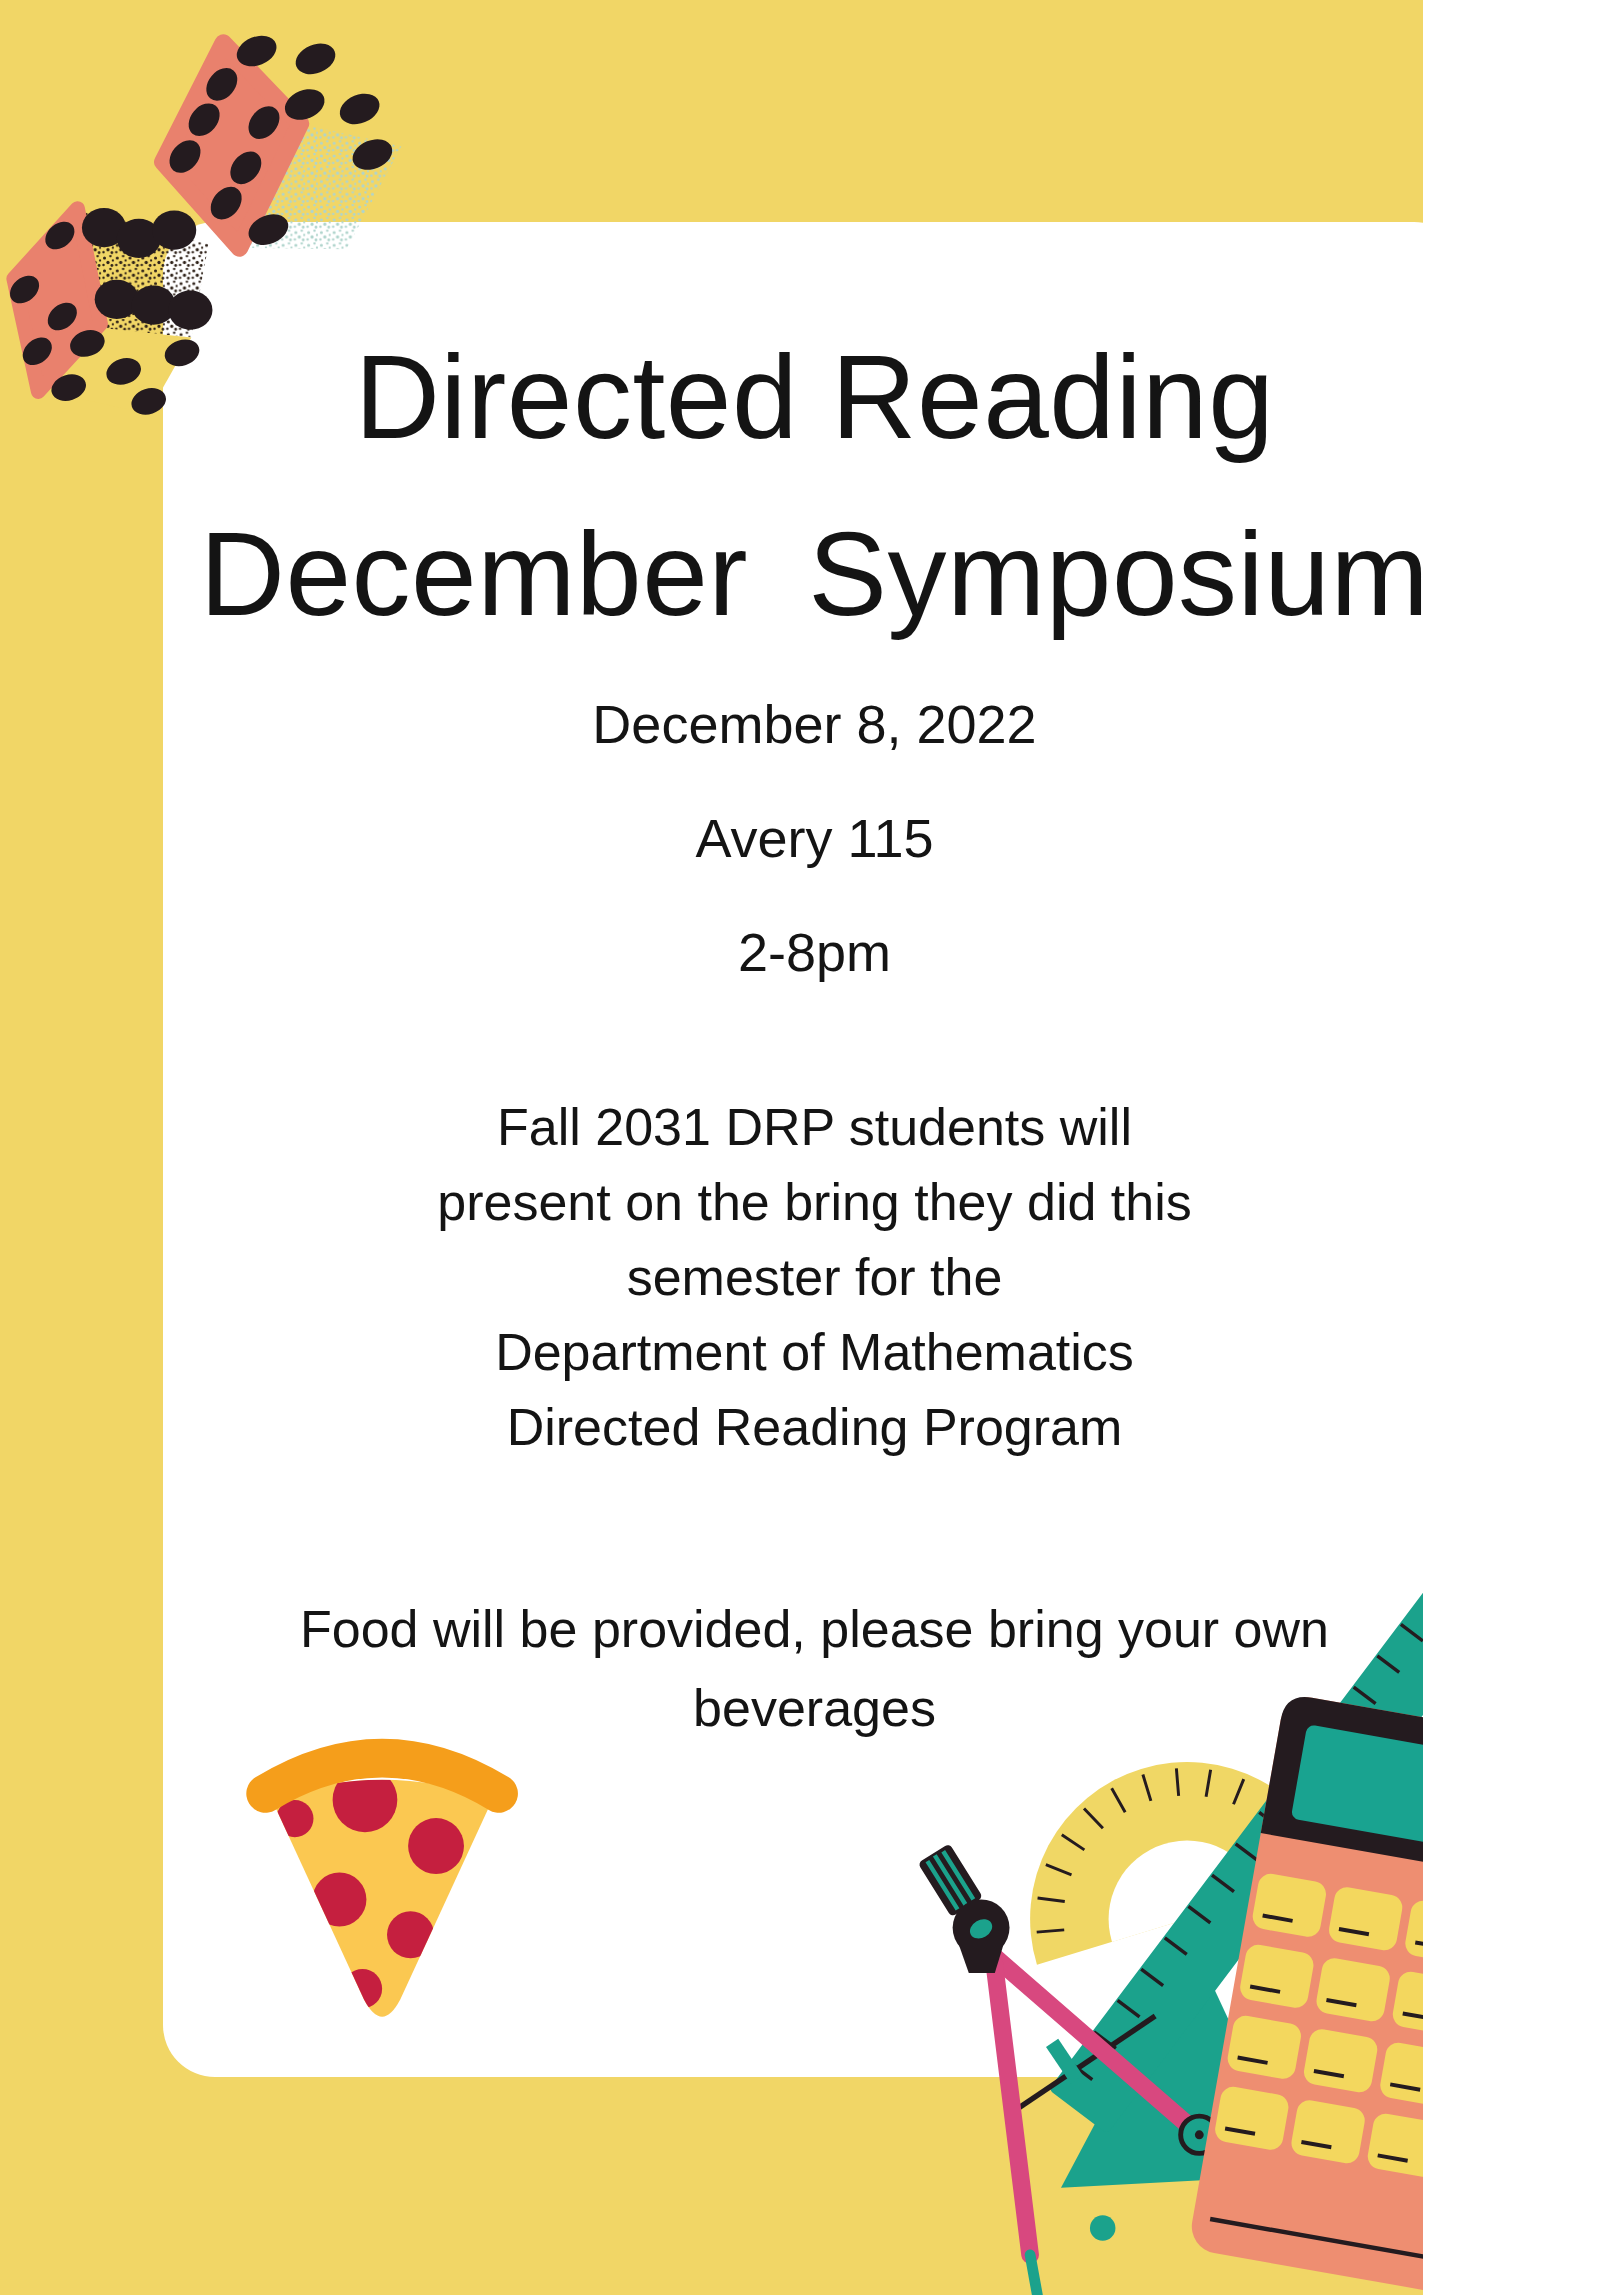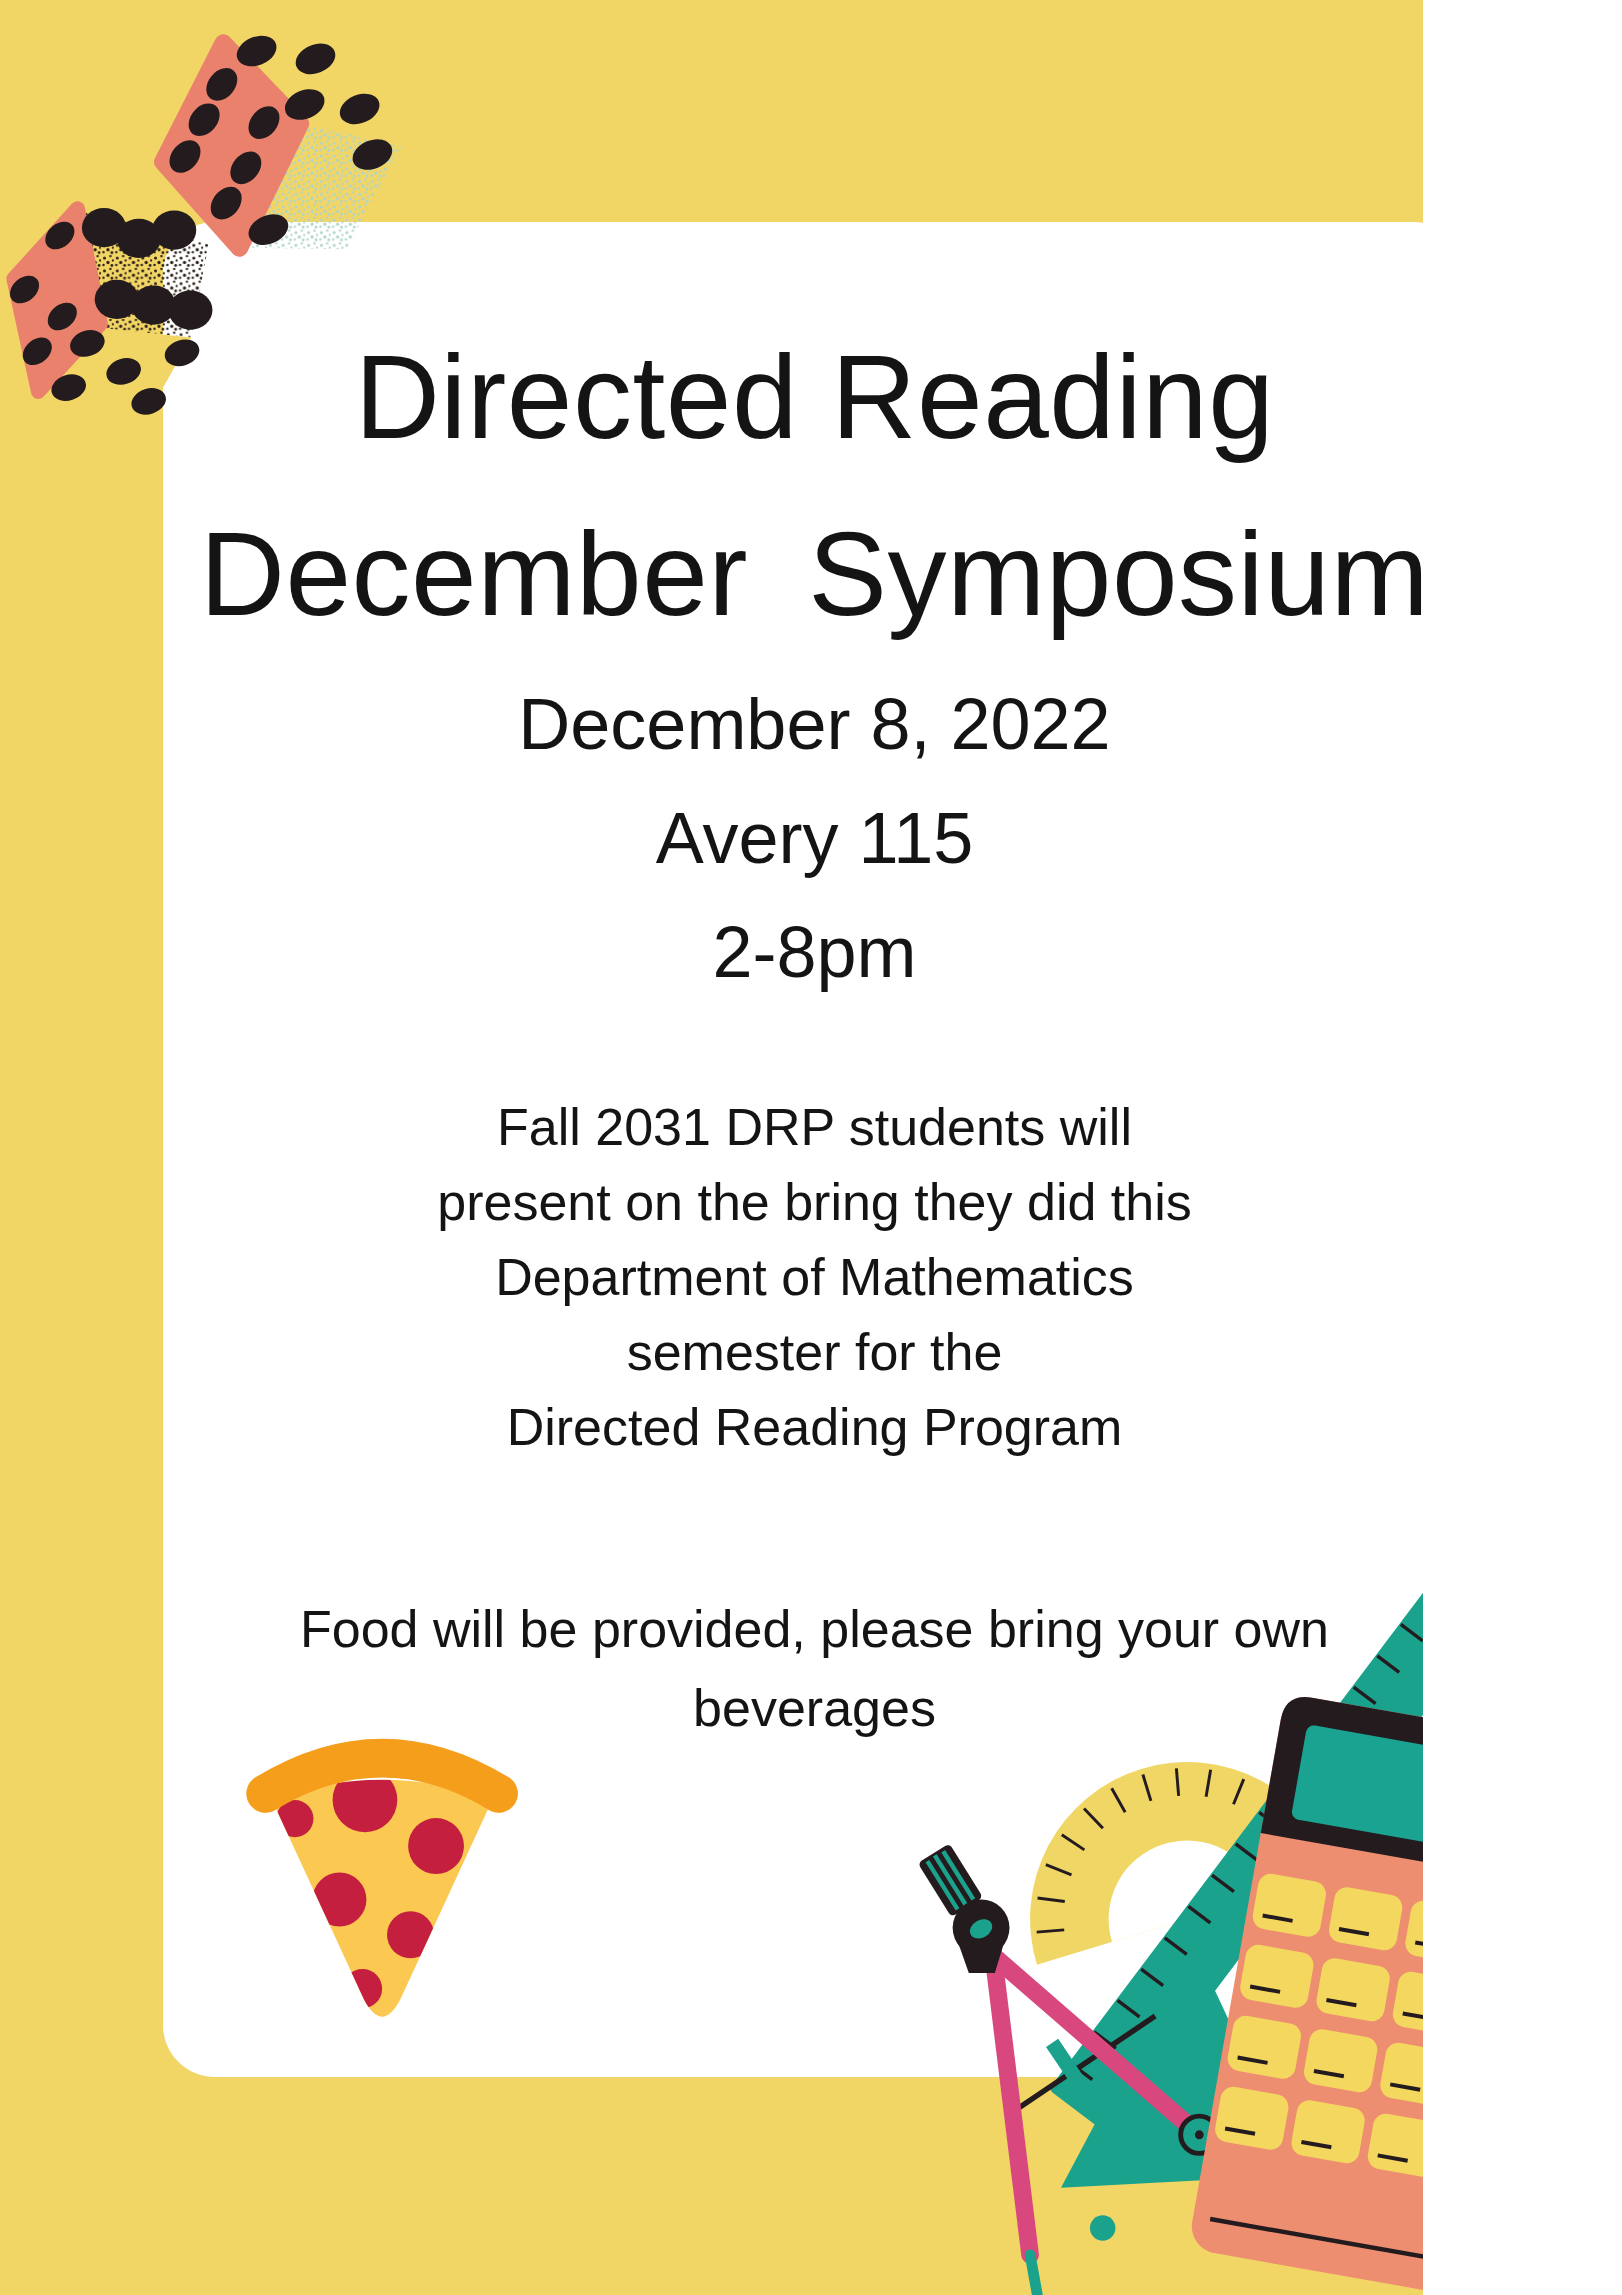--- a/index.html
+++ b/index.html
@@ -20,21 +20,21 @@
   }
   .textblock{
     position:absolute;
     left:163px;width:1303px;
     text-align:center;
     color:#141414;
     z-index:2;
   }
   .title{top:309px;font-size:118px;font-weight:300;line-height:177px;letter-spacing:0.5px;}
   .title .line2{word-spacing:27px;}
-  .when{top:667px;font-size:72px;font-weight:400;line-height:114px;}
+  .when{top:667px;font-size:54px;font-weight:400;line-height:114px;}
   .desc{top:1090px;font-size:52px;font-weight:400;line-height:75px;}
   .note{top:1590px;font-size:52px;font-weight:400;line-height:79px;}
   .illo{position:absolute;z-index:3;}
   .dice-svg{left:0;top:0;}
   .pizza-svg{left:236px;top:1698px;}
   .tools-svg{left:883px;top:1541px;}
 </style>
 </head>
 <body>
 
@@ -49,22 +49,22 @@
 
   <div class="textblock when">
     <div>December 8, 2022</div>
     <div>Avery 115</div>
     <div>2-8pm</div>
   </div>
 
   <div class="textblock desc">
     <div>Fall 2031 DRP students will</div>
     <div>present on the bring they did this</div>
+    <div>semester for the</div>
     <div>Department of Mathematics</div>
-    <div>semester for the</div>
     <div>Directed Reading Program</div>
   </div>
 
   <div class="textblock note">
     <div>Food will be provided, please bring your own</div>
     <div>beverages</div>
   </div>
 
   <svg class="illo dice-svg" width="736" height="736" viewBox="0 0 1500 1500">
     <defs>

